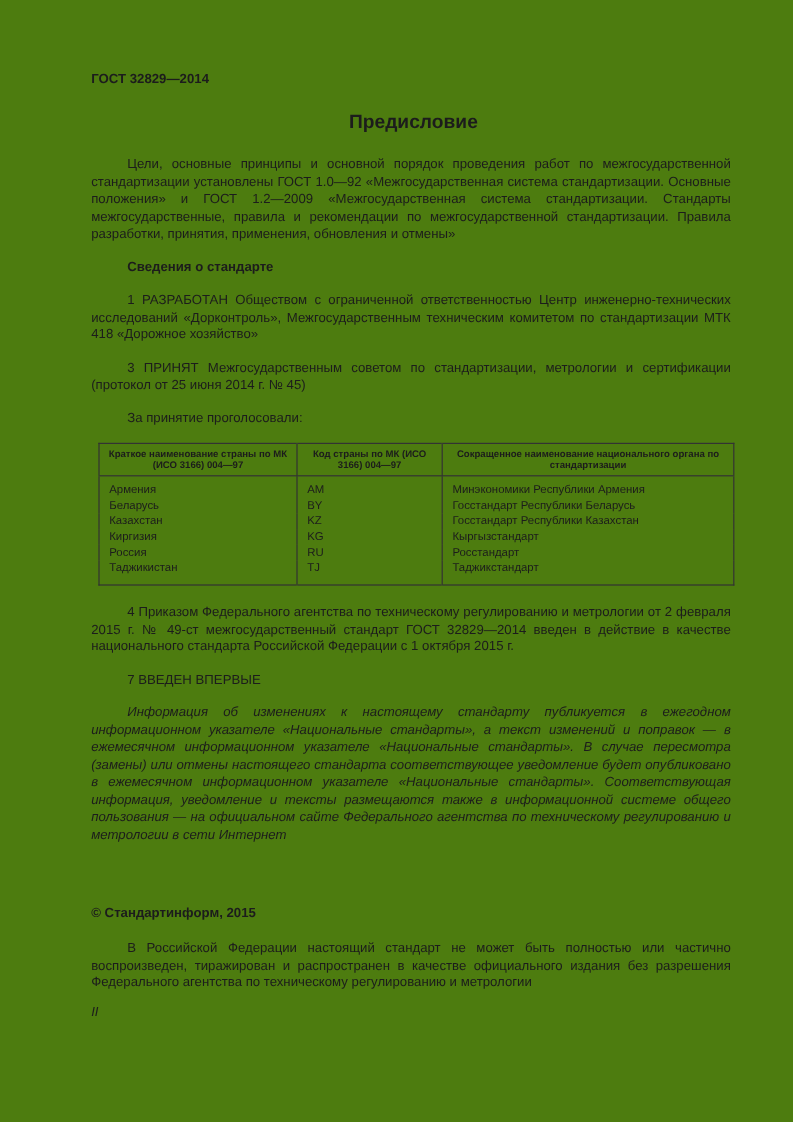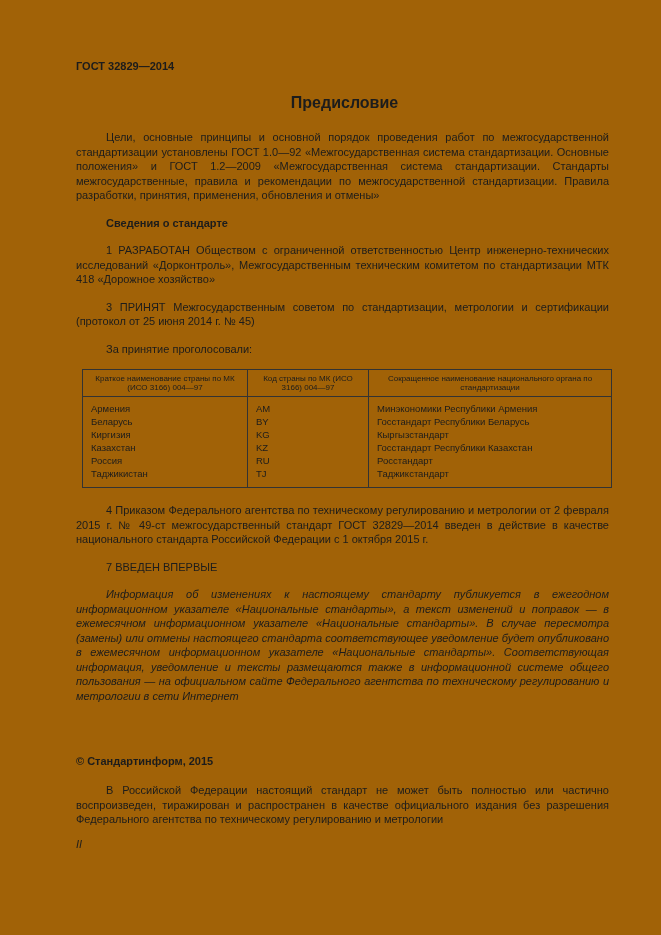--- a/index.html
+++ b/index.html
@@ -13,21 +13,21 @@
     font-family: "Liberation Sans", sans-serif;
     color: #1c1c1c;
   }
   .page {
     position: relative;
     box-sizing: border-box;
     width: 661px;
     height: 935px;
     padding: 60px 48px 0 76px;
     overflow: hidden;
-    background: #a16207;
+    background: #4d7c0f;
   }
   .doc-number {
     font-size: 11px;
     font-weight: bold;
     margin: 0 0 22px 0;
   }
   .title {
     font-size: 16px;
     font-weight: bold;
     text-align: center;
@@ -43,21 +43,21 @@
   p.bold { font-weight: bold; }
   p.italic { font-style: italic; }
   .voting-table {
     width: 100%;
     border-collapse: collapse;
     margin: 2px 0 15px 6px;
     width: 530px;
   }
   .voting-table th {
     font-size: 8px;
-    font-weight: normal;
+    font-weight: bold;
     vertical-align: middle;
     padding: 4px 6px;
     border-bottom: 1.5px solid #333;
   }
   .voting-table td {
     font-size: 9.5px;
     padding: 1px 8px;
     vertical-align: top;
   }
   .voting-table .cell-border { border-right: 1px solid #333; }
@@ -116,28 +116,28 @@
         <td class="cell-border">Армения</td>
         <td class="cell-border">AM</td>
         <td>Минэкономики Республики Армения</td>
       </tr>
       <tr>
         <td class="cell-border">Беларусь</td>
         <td class="cell-border">BY</td>
         <td>Госстандарт Республики Беларусь</td>
       </tr>
       <tr>
+        <td class="cell-border">Казахстан</td>
+        <td class="cell-border">KZ</td>
+        <td>Госстандарт Республики Казахстан</td>
+      </tr>
+      <tr>
         <td class="cell-border">Киргизия</td>
         <td class="cell-border">KG</td>
         <td>Кыргызстандарт</td>
-      </tr>
-      <tr>
-        <td class="cell-border">Казахстан</td>
-        <td class="cell-border">KZ</td>
-        <td>Госстандарт Республики Казахстан</td>
       </tr>
       <tr>
         <td class="cell-border">Россия</td>
         <td class="cell-border">RU</td>
         <td>Росстандарт</td>
       </tr>
       <tr>
         <td class="cell-border">Таджикистан</td>
         <td class="cell-border">TJ</td>
         <td>Таджикстандарт</td>

